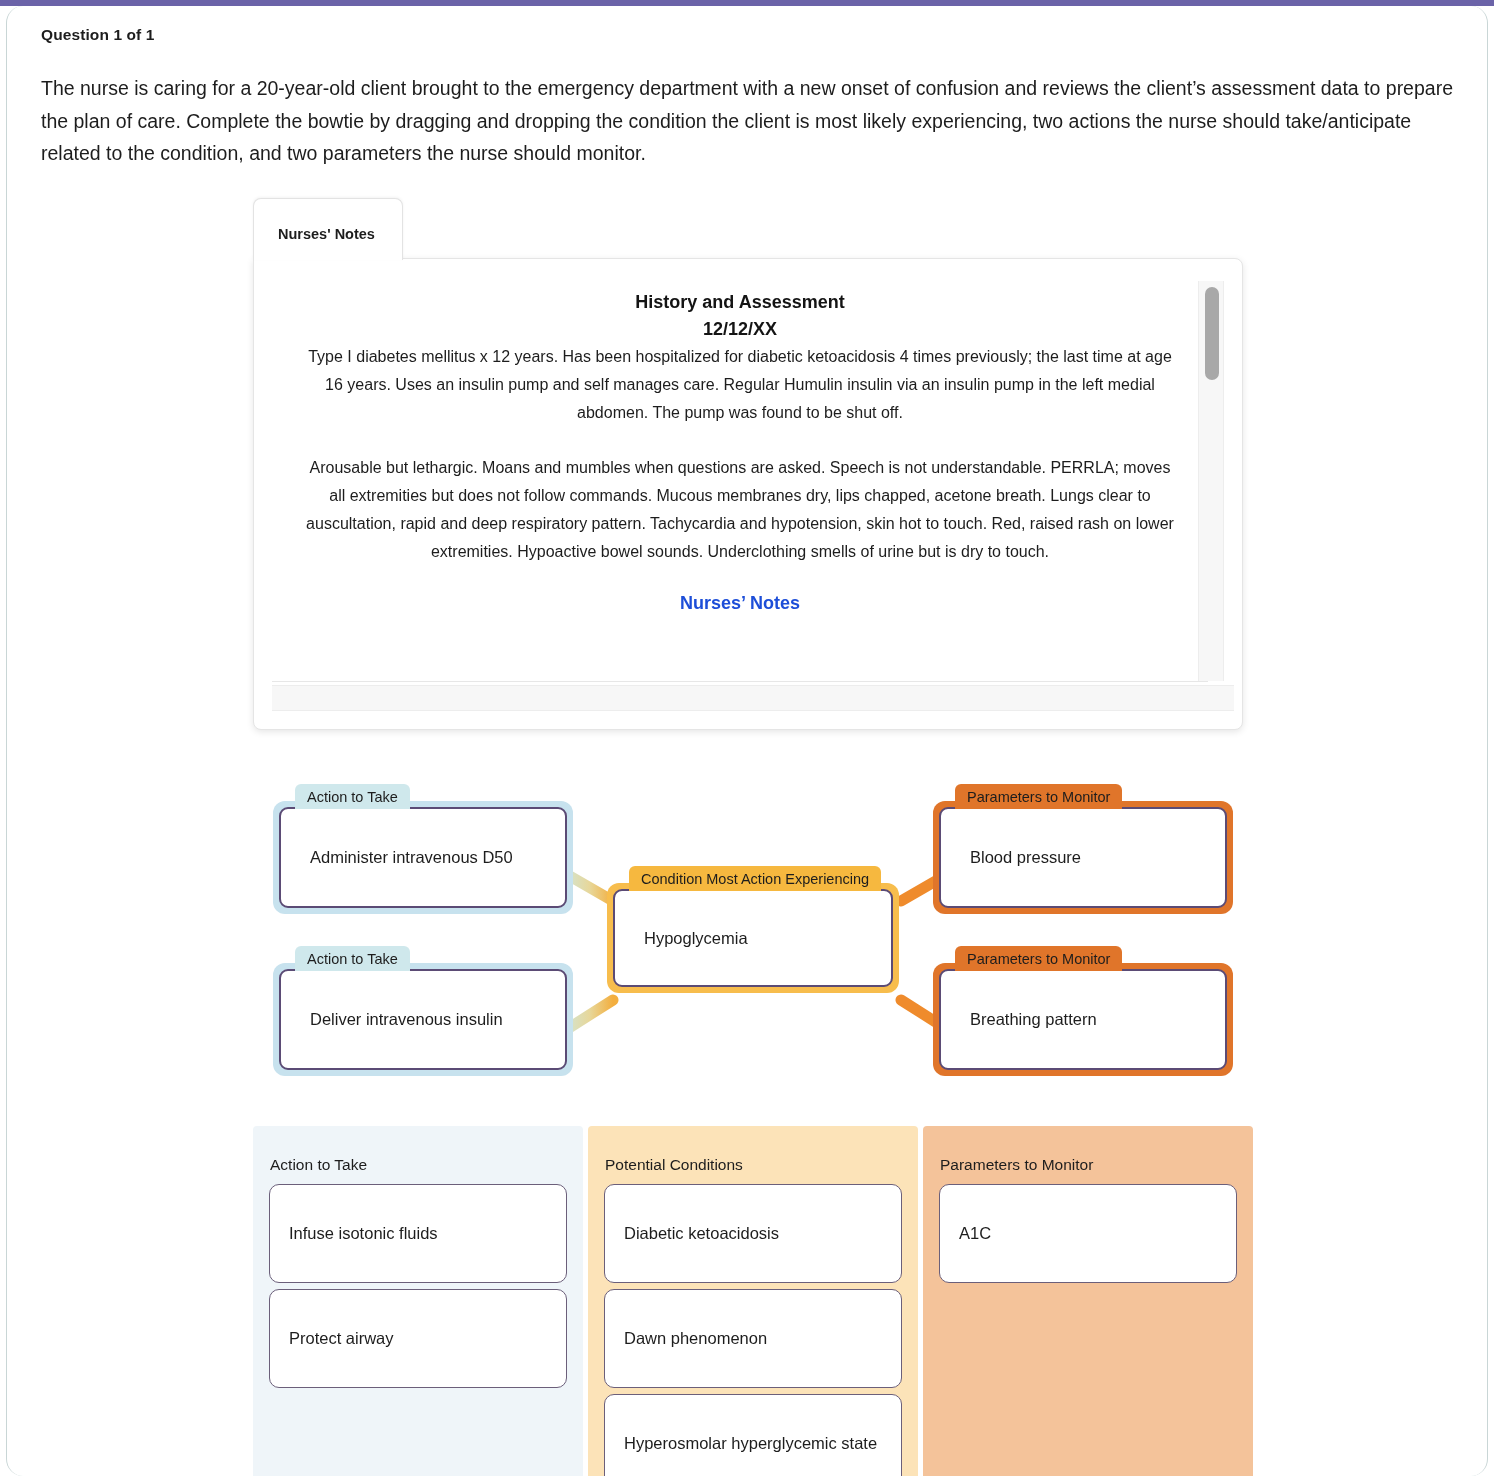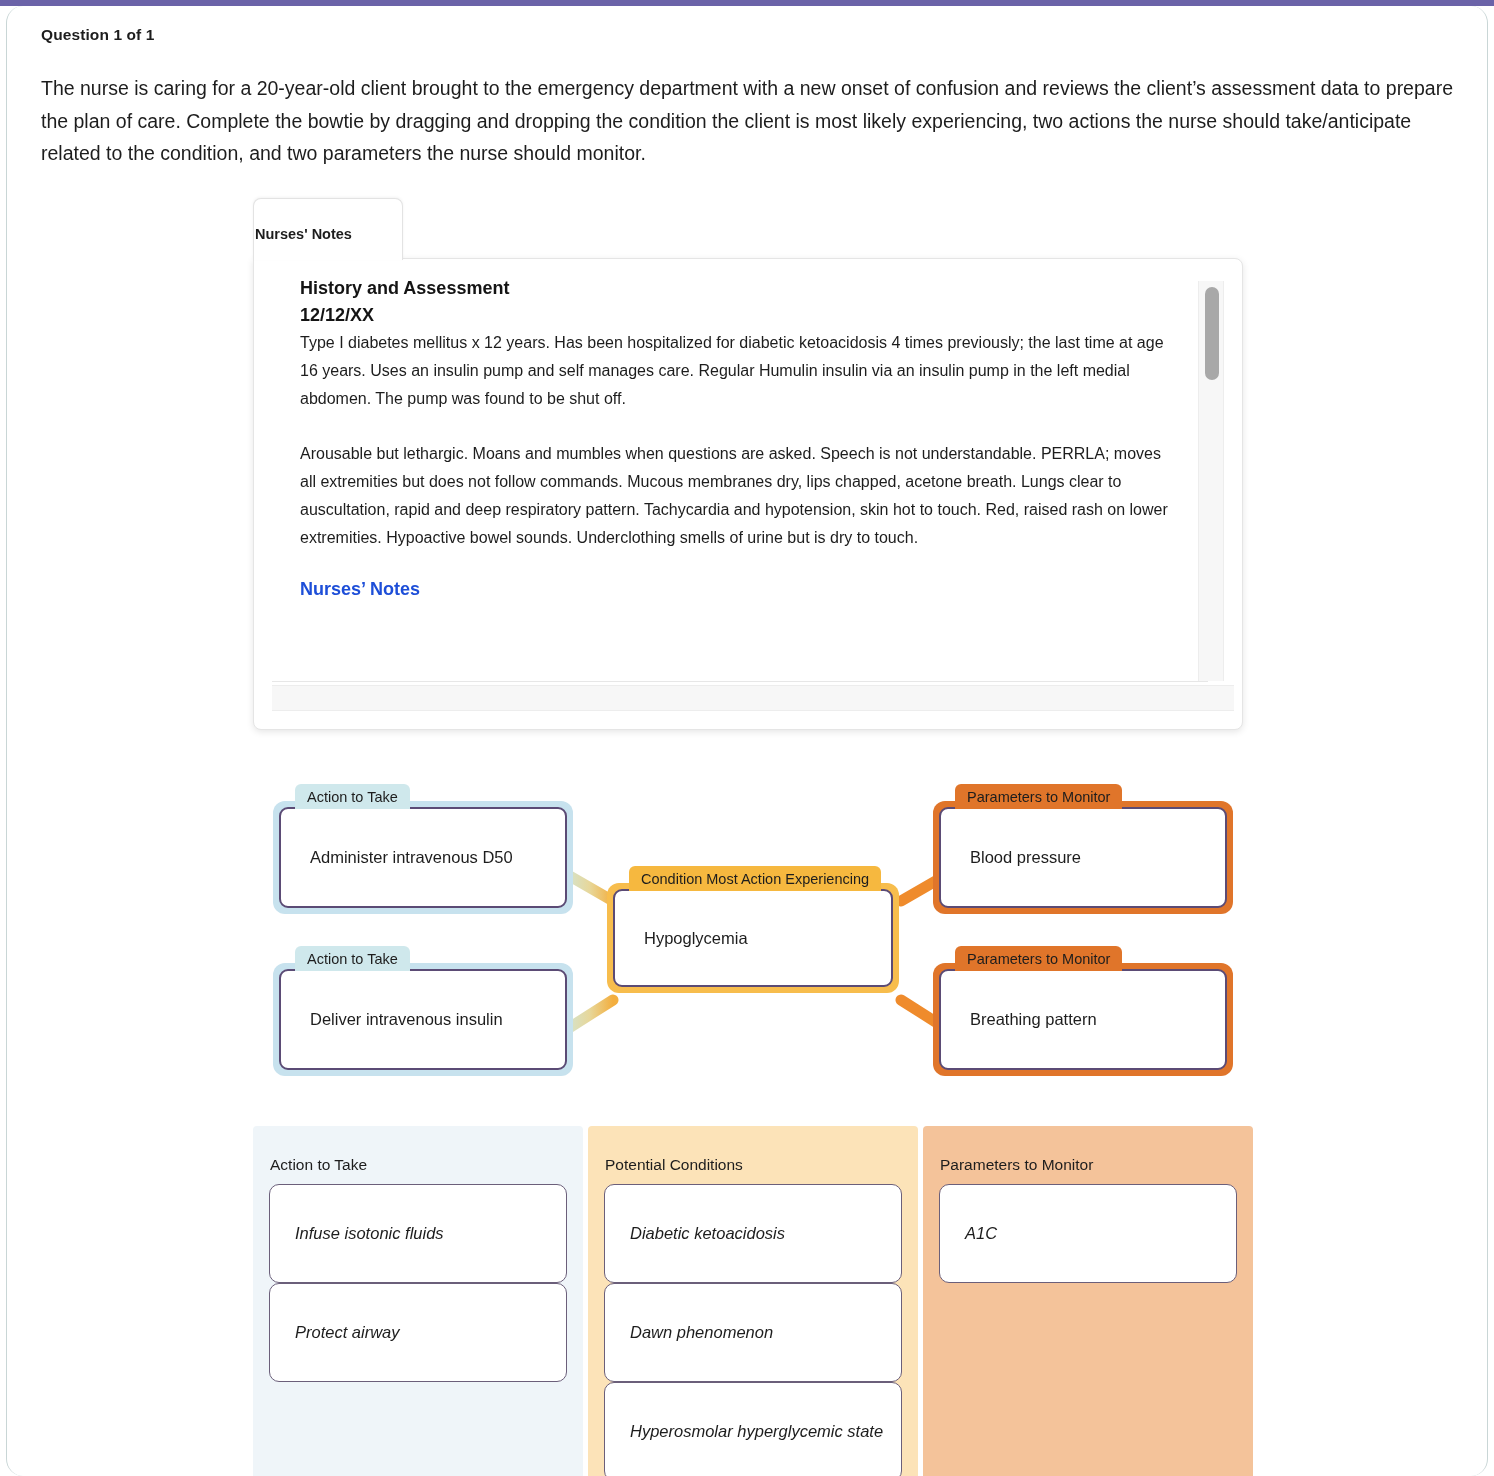--- a/index.html
+++ b/index.html
@@ -61,39 +61,40 @@
     width: 150px; height: 62px;
     background: #fff;
     border: 1px solid #e3e3e3;
     border-bottom: none;
     border-radius: 8px 8px 0 0;
     box-shadow: 0 -1px 3px rgba(0,0,0,.05);
     z-index: 3;
   }
   .notes-tab span {
     position: absolute;
-    left: 1px; top: 27px;
+    left: 24px; top: 27px;
     font-size: 14.5px; font-weight: bold;
     color: #1d1d1d;
     white-space: nowrap;
   }
   .notes-panel {
     position: absolute;
     left: 0; top: 60px;
     width: 990px; height: 472px;
     background: #fff;
     border: 1px solid #e5e5e5;
     border-radius: 0 8px 8px 8px;
     box-shadow: 0 2px 7px rgba(0,0,0,.10);
   }
   .notes-scroller {
     position: absolute;
-    left: 18px; top: 6px;
+    left: 18px; top: 20px;
     width: 936px; height: 400px;
     overflow: hidden;
+    text-align: center;
   }
   .notes-inner { padding: 10px 28px 0 28px; }
   .notes-h {
     font-size: 18px; font-weight: bold; color: #141414;
     line-height: 27px;
   }
   .notes-p {
     font-size: 16px; line-height: 28px; color: #1d1d1d;
     margin: 0;
   }
@@ -208,24 +209,24 @@
     position: absolute;
     left: 16px; top: 58px;
     width: 298px;
   }
   .src-card {
     width: 298px; height: 99px;
     background: #fff;
     border: 1px solid #6b5f7a;
     border-radius: 10px;
     display: flex; align-items: center;
-    padding-left: 25px;
+    padding-left: 19px;
     font-size: 16.5px;
     color: #1d1d1d;
-    font-style: italic;
+    margin-bottom: 6px;
   }
 </style>
 </head>
 <body>
 
 <div class="top-bar"></div>
 
 <div class="page-frame">
 
   <div class="q-label">Question 1 of 1</div>

